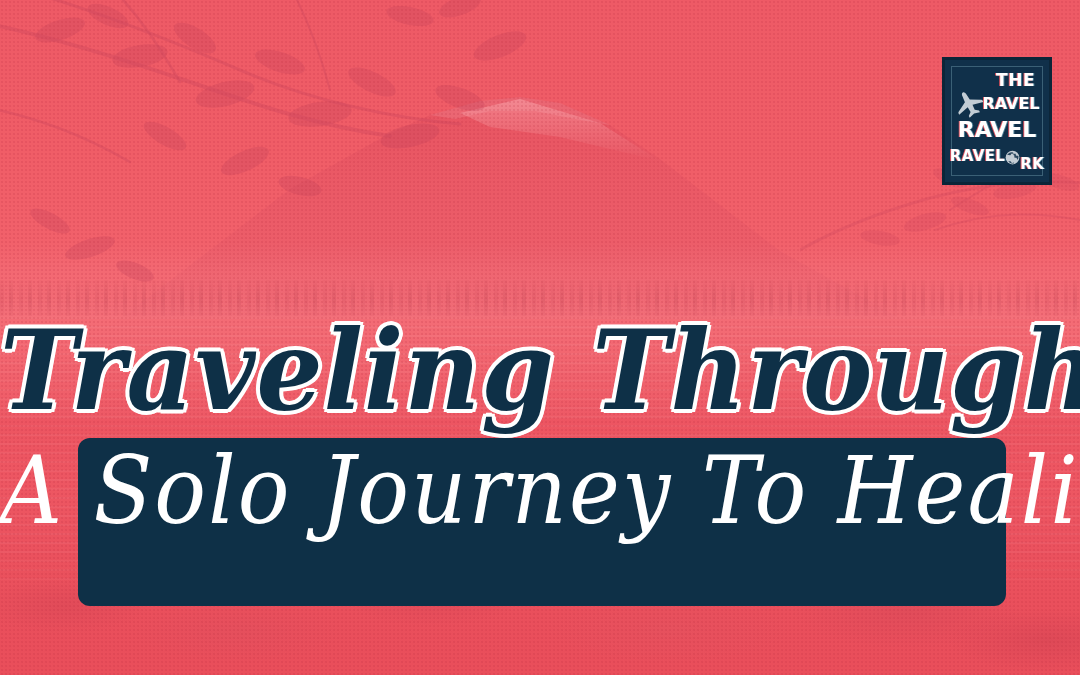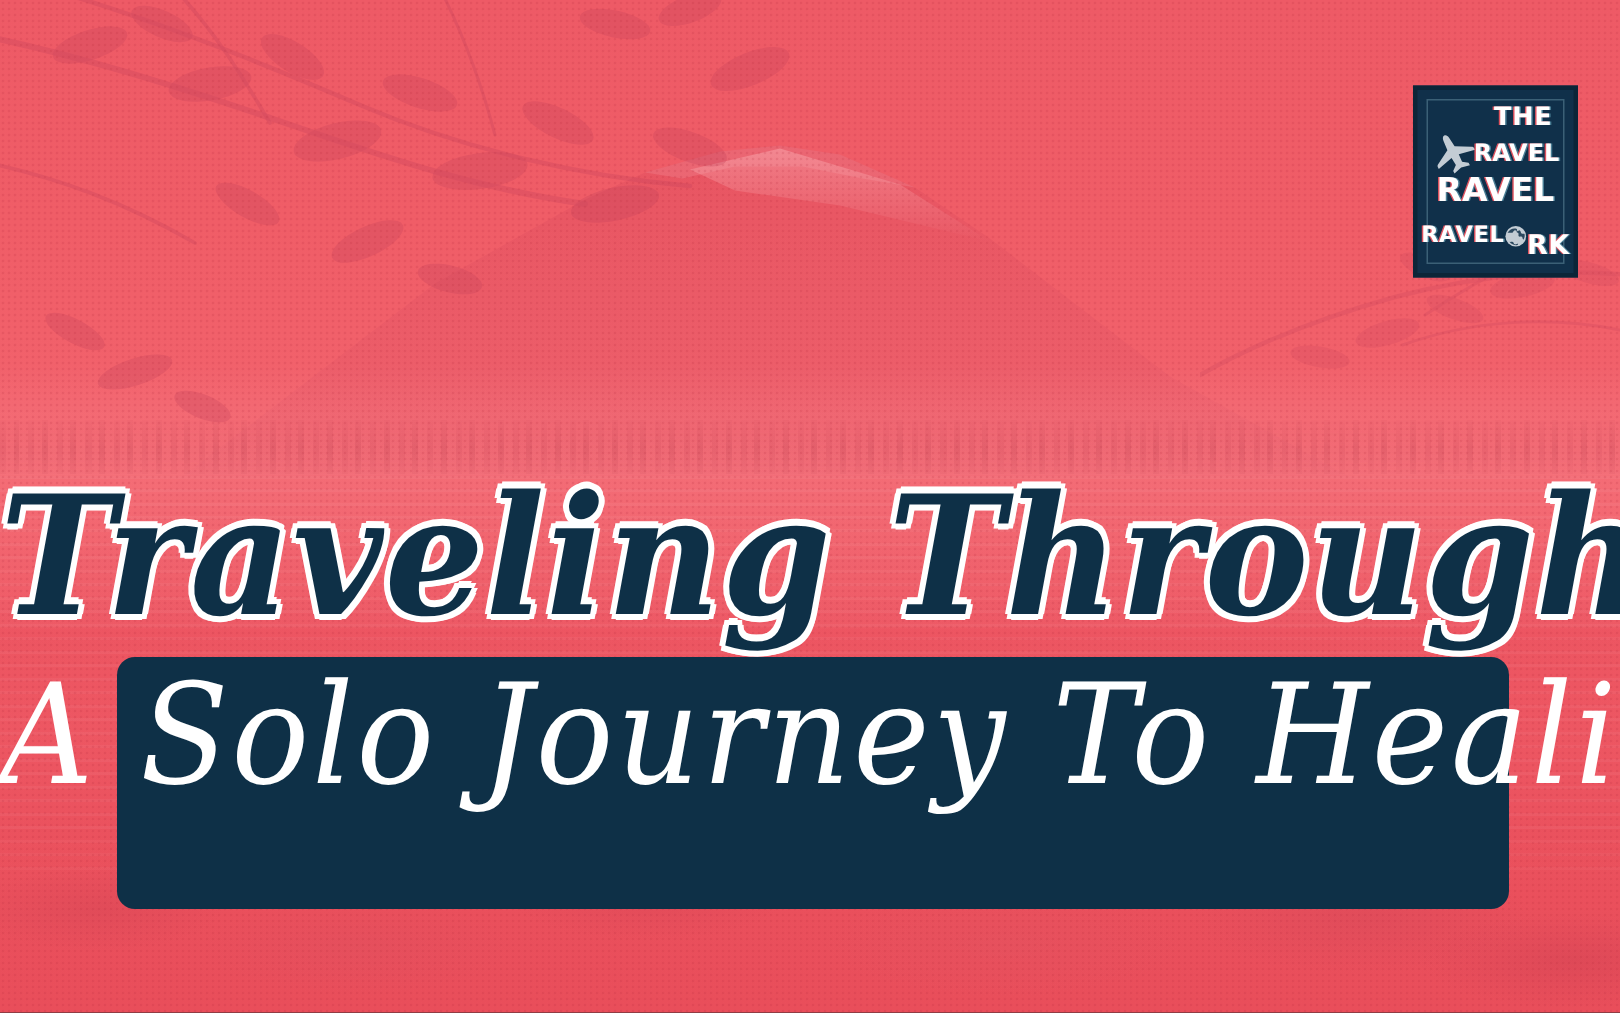--- a/index.html
+++ b/index.html
@@ -224,21 +224,21 @@
     font-weight: 700;
     color: #ffffff;
     letter-spacing: 0.5px;
     line-height: 1;
     text-shadow: -1px 0 0 rgba(235,84,96,0.95), 1px 0 0 rgba(120,190,210,0.55);
   }
   .w-the    { font-size: 17px; }
   .w-ravel  { font-size: 16px; letter-spacing: 0px; }
   .w-coach  { font-size: 22px; letter-spacing: 0px; }
   .w-net    { font-size: 15px; letter-spacing: 0.4px; }
-  .w-work   { font-size: 18px; letter-spacing: 0.4px; margin-top: 16px; }
+  .w-work   { font-size: 15px; letter-spacing: 0.4px; margin-top: 16px; }
 
   .plane-icon {
     width: 30px; height: 30px;
     margin-right: -2px;
     flex: 0 0 auto;
   }
   .plane-icon svg, .globe-icon svg { display:block; width:100%; height:100%; }
   .globe-icon {
     width: 15px; height: 15px;
     margin: 0 0px;

